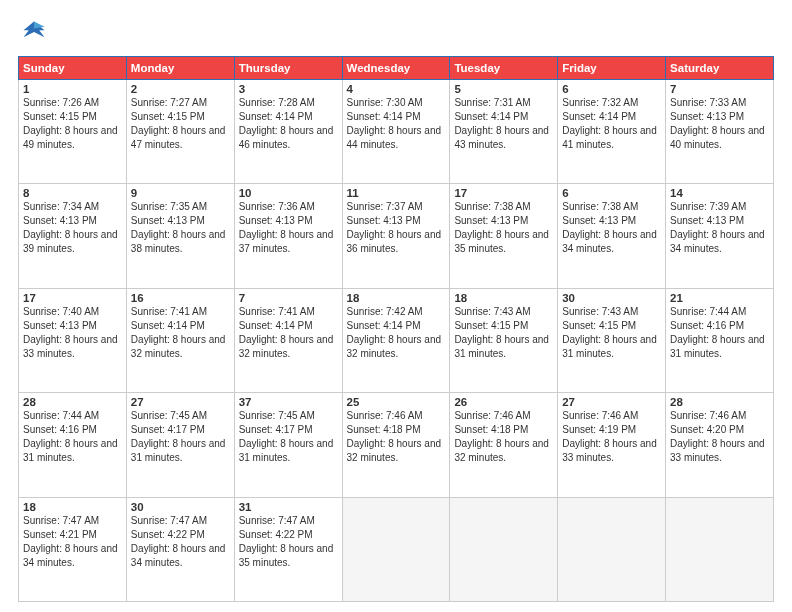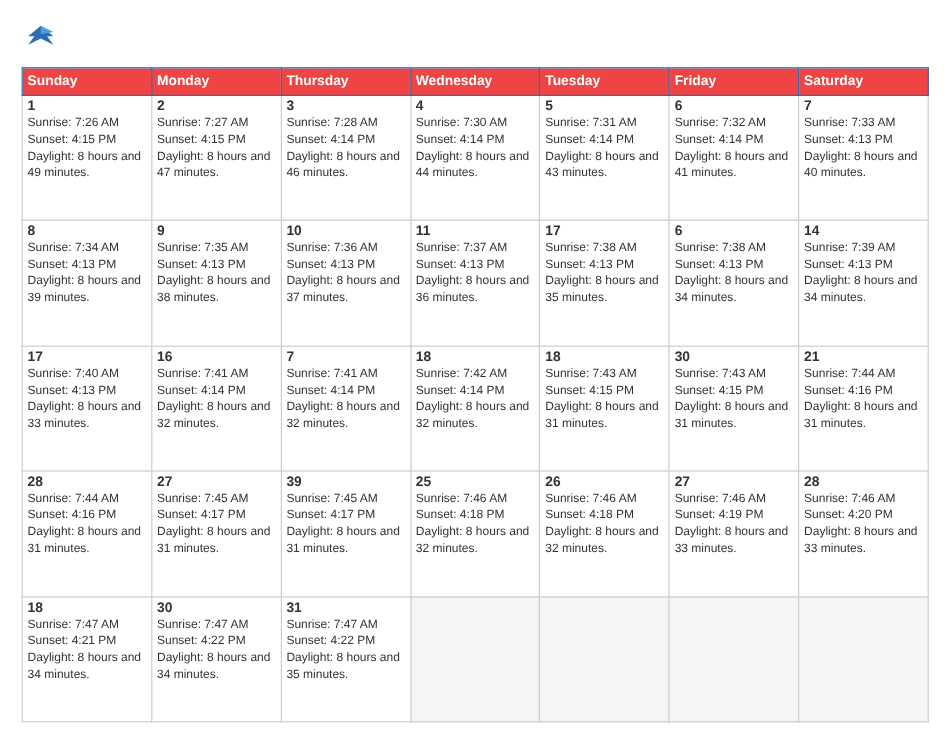--- a/index.html
+++ b/index.html
@@ -219,21 +219,21 @@
         <tr class="alt-row">
           <td>
             <span class="day-num">28</span>
             <div class="day-info">Sunrise: 7:44 AM<br>Sunset: 4:16 PM<br>Daylight: 8 hours and 31 minutes.</div>
           </td>
           <td>
             <span class="day-num">27</span>
             <div class="day-info">Sunrise: 7:45 AM<br>Sunset: 4:17 PM<br>Daylight: 8 hours and 31 minutes.</div>
           </td>
           <td>
-            <span class="day-num">39</span>
+            <span class="day-num">37</span>
             <div class="day-info">Sunrise: 7:45 AM<br>Sunset: 4:17 PM<br>Daylight: 8 hours and 31 minutes.</div>
           </td>
           <td>
             <span class="day-num">25</span>
             <div class="day-info">Sunrise: 7:46 AM<br>Sunset: 4:18 PM<br>Daylight: 8 hours and 32 minutes.</div>
           </td>
           <td>
             <span class="day-num">26</span>
             <div class="day-info">Sunrise: 7:46 AM<br>Sunset: 4:18 PM<br>Daylight: 8 hours and 32 minutes.</div>
           </td>

